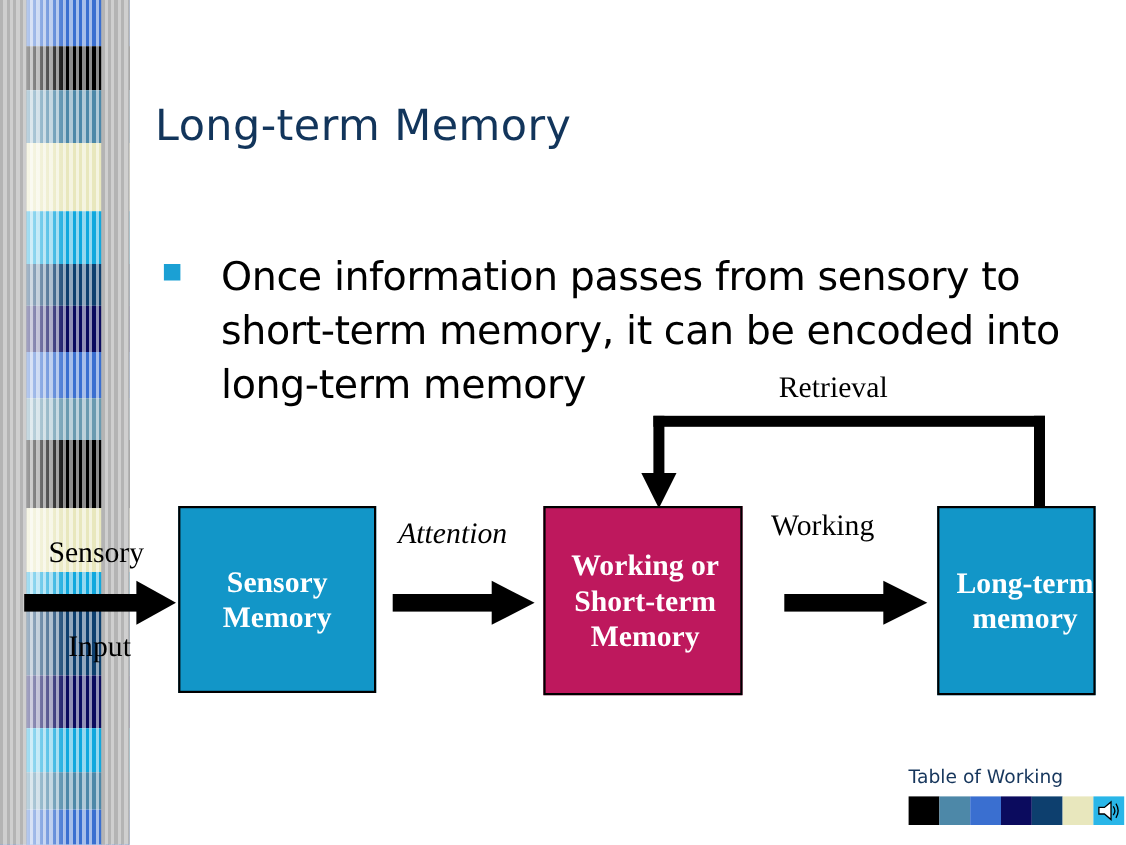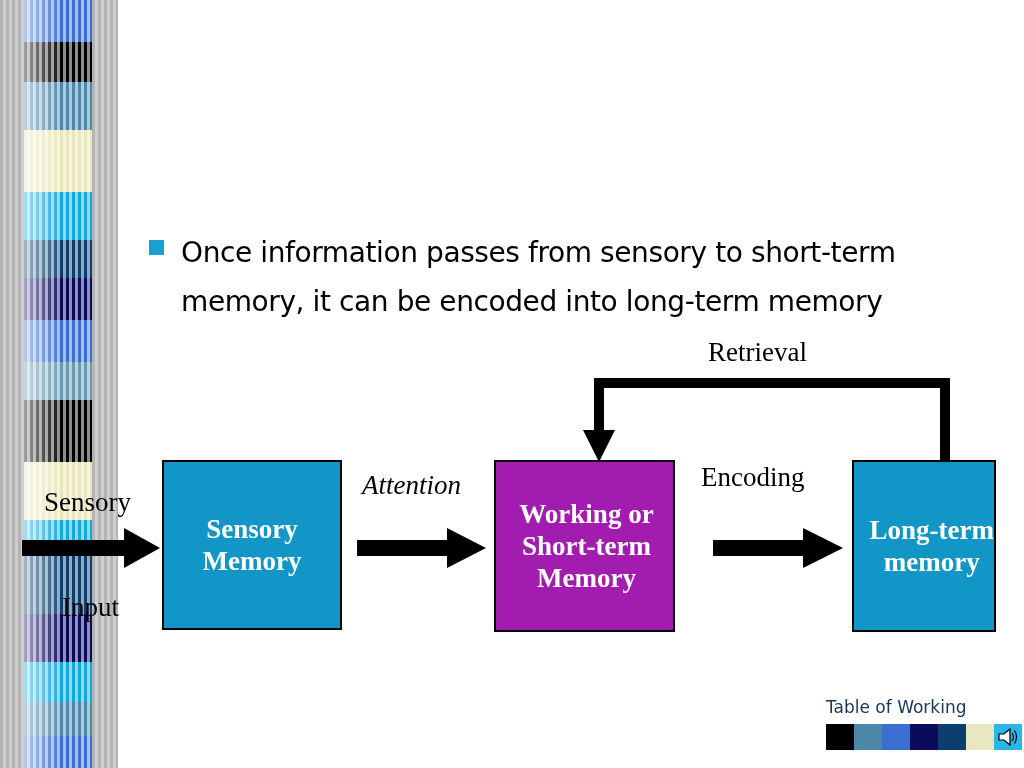--- a/index.html
+++ b/index.html
@@ -95,23 +95,23 @@
   }
   #bullet-marker {
     position: absolute;
     left: 0px;
     top: 12px;
     width: 15px;
     height: 15px;
     background: #1ba0d4;
   }
   #bullet-text {
-    margin-left: 32px;
+    margin-left: 52px;
     font-family: "DejaVu Sans", sans-serif;
-    font-size: 28px;
+    font-size: 36px;
     font-weight: 400;
     line-height: 49px;
     color: #000000;
     letter-spacing: -0.4px;
     width: 775px;
   }
 
   
   #diagram {
     position: absolute;
@@ -151,21 +151,21 @@
 
   
   .dlabel {
     position: absolute;
     font-family: "Liberation Serif", "DejaVu Serif", serif;
     font-size: 27px;
     color: #000000;
     white-space: nowrap;
   }
   #label-sensory   { left: 44px;  top: 487px; }
-  #label-input     { left: 62px;  top: 592px; }
+  #label-input     { left: 62px;  top: 572px; }
   #label-attention { left: 362px; top: 470px; font-style: italic; }
   #label-encoding  { left: 701px; top: 462px; }
   #label-retrieval { left: 708px; top: 337px; }
 
   
   #toc {
     position: absolute;
     left: 826px;
     top: 697px;
     font-family: "DejaVu Sans", sans-serif;
@@ -217,20 +217,21 @@
         <div class="band" style="top: 662px; height: 40px; background: rgb(17, 168, 221);"></div>
         <div class="band" style="top: 702px; height: 34px; background: rgb(77, 136, 168);"></div>
         <div class="band" style="top: 736px; height: 32px; background: rgb(58, 111, 208);"></div>
       </div>
     <div id="sidebar-gloss"></div>
     <div id="sidebar-stripes"></div>
     <div id="sidebar-left-col"></div>
     <div id="sidebar-right-col"></div>
   </div>
 
+  <div id="title">Long-term Memory</div>
 
   <div id="bullet-block">
     <div id="bullet-marker"></div>
     <div id="bullet-text">Once information passes from sensory to short-term memory, it can be encoded into long-term memory</div>
   </div>
 
   <div id="diagram">
 
     <svg width="1024" height="768" style="position:absolute;left:0;top:0;">
 
@@ -258,32 +259,32 @@
         <rect x="594" y="378" width="10" height="56" fill="#000000"></rect>
 
         <polygon points="583,430 615,430 599,462" fill="#000000"></polygon>
       </g>
     </svg>
 
     <div class="mbox" id="box-sensory" style="background: rgb(18, 150, 200);">
       <div class="mbox-label"><span>Sensory</span><br><span>Memory</span></div>
     </div>
 
-    <div class="mbox" id="box-working" style="background: #a21caf;">
+    <div class="mbox" id="box-working" style="background: #be185d;">
       <div class="mbox-label"><span>Working or</span><br><span>Short-term</span><br><span>Memory</span></div>
     </div>
 
     <div class="mbox" id="box-longterm" style="background: rgb(18, 150, 200);">
       <div class="mbox-label"><span>Long-term</span><br><span>memory</span></div>
     </div>
 
     <div class="dlabel" id="label-sensory">Sensory</div>
     <div class="dlabel" id="label-input">Input</div>
     <div class="dlabel" id="label-attention">Attention</div>
-    <div class="dlabel" id="label-encoding">Encoding</div>
+    <div class="dlabel" id="label-encoding">Working</div>
     <div class="dlabel" id="label-retrieval">Retrieval</div>
   </div>
 
   <div id="toc">Table of Working</div>
 
   <div id="swatches">
 
     <div class="sw" style="background: rgb(0, 0, 0);"></div>
       <div class="sw" style="background: rgb(77, 136, 168);"></div>
       <div class="sw" style="background: rgb(58, 111, 208);"></div>

